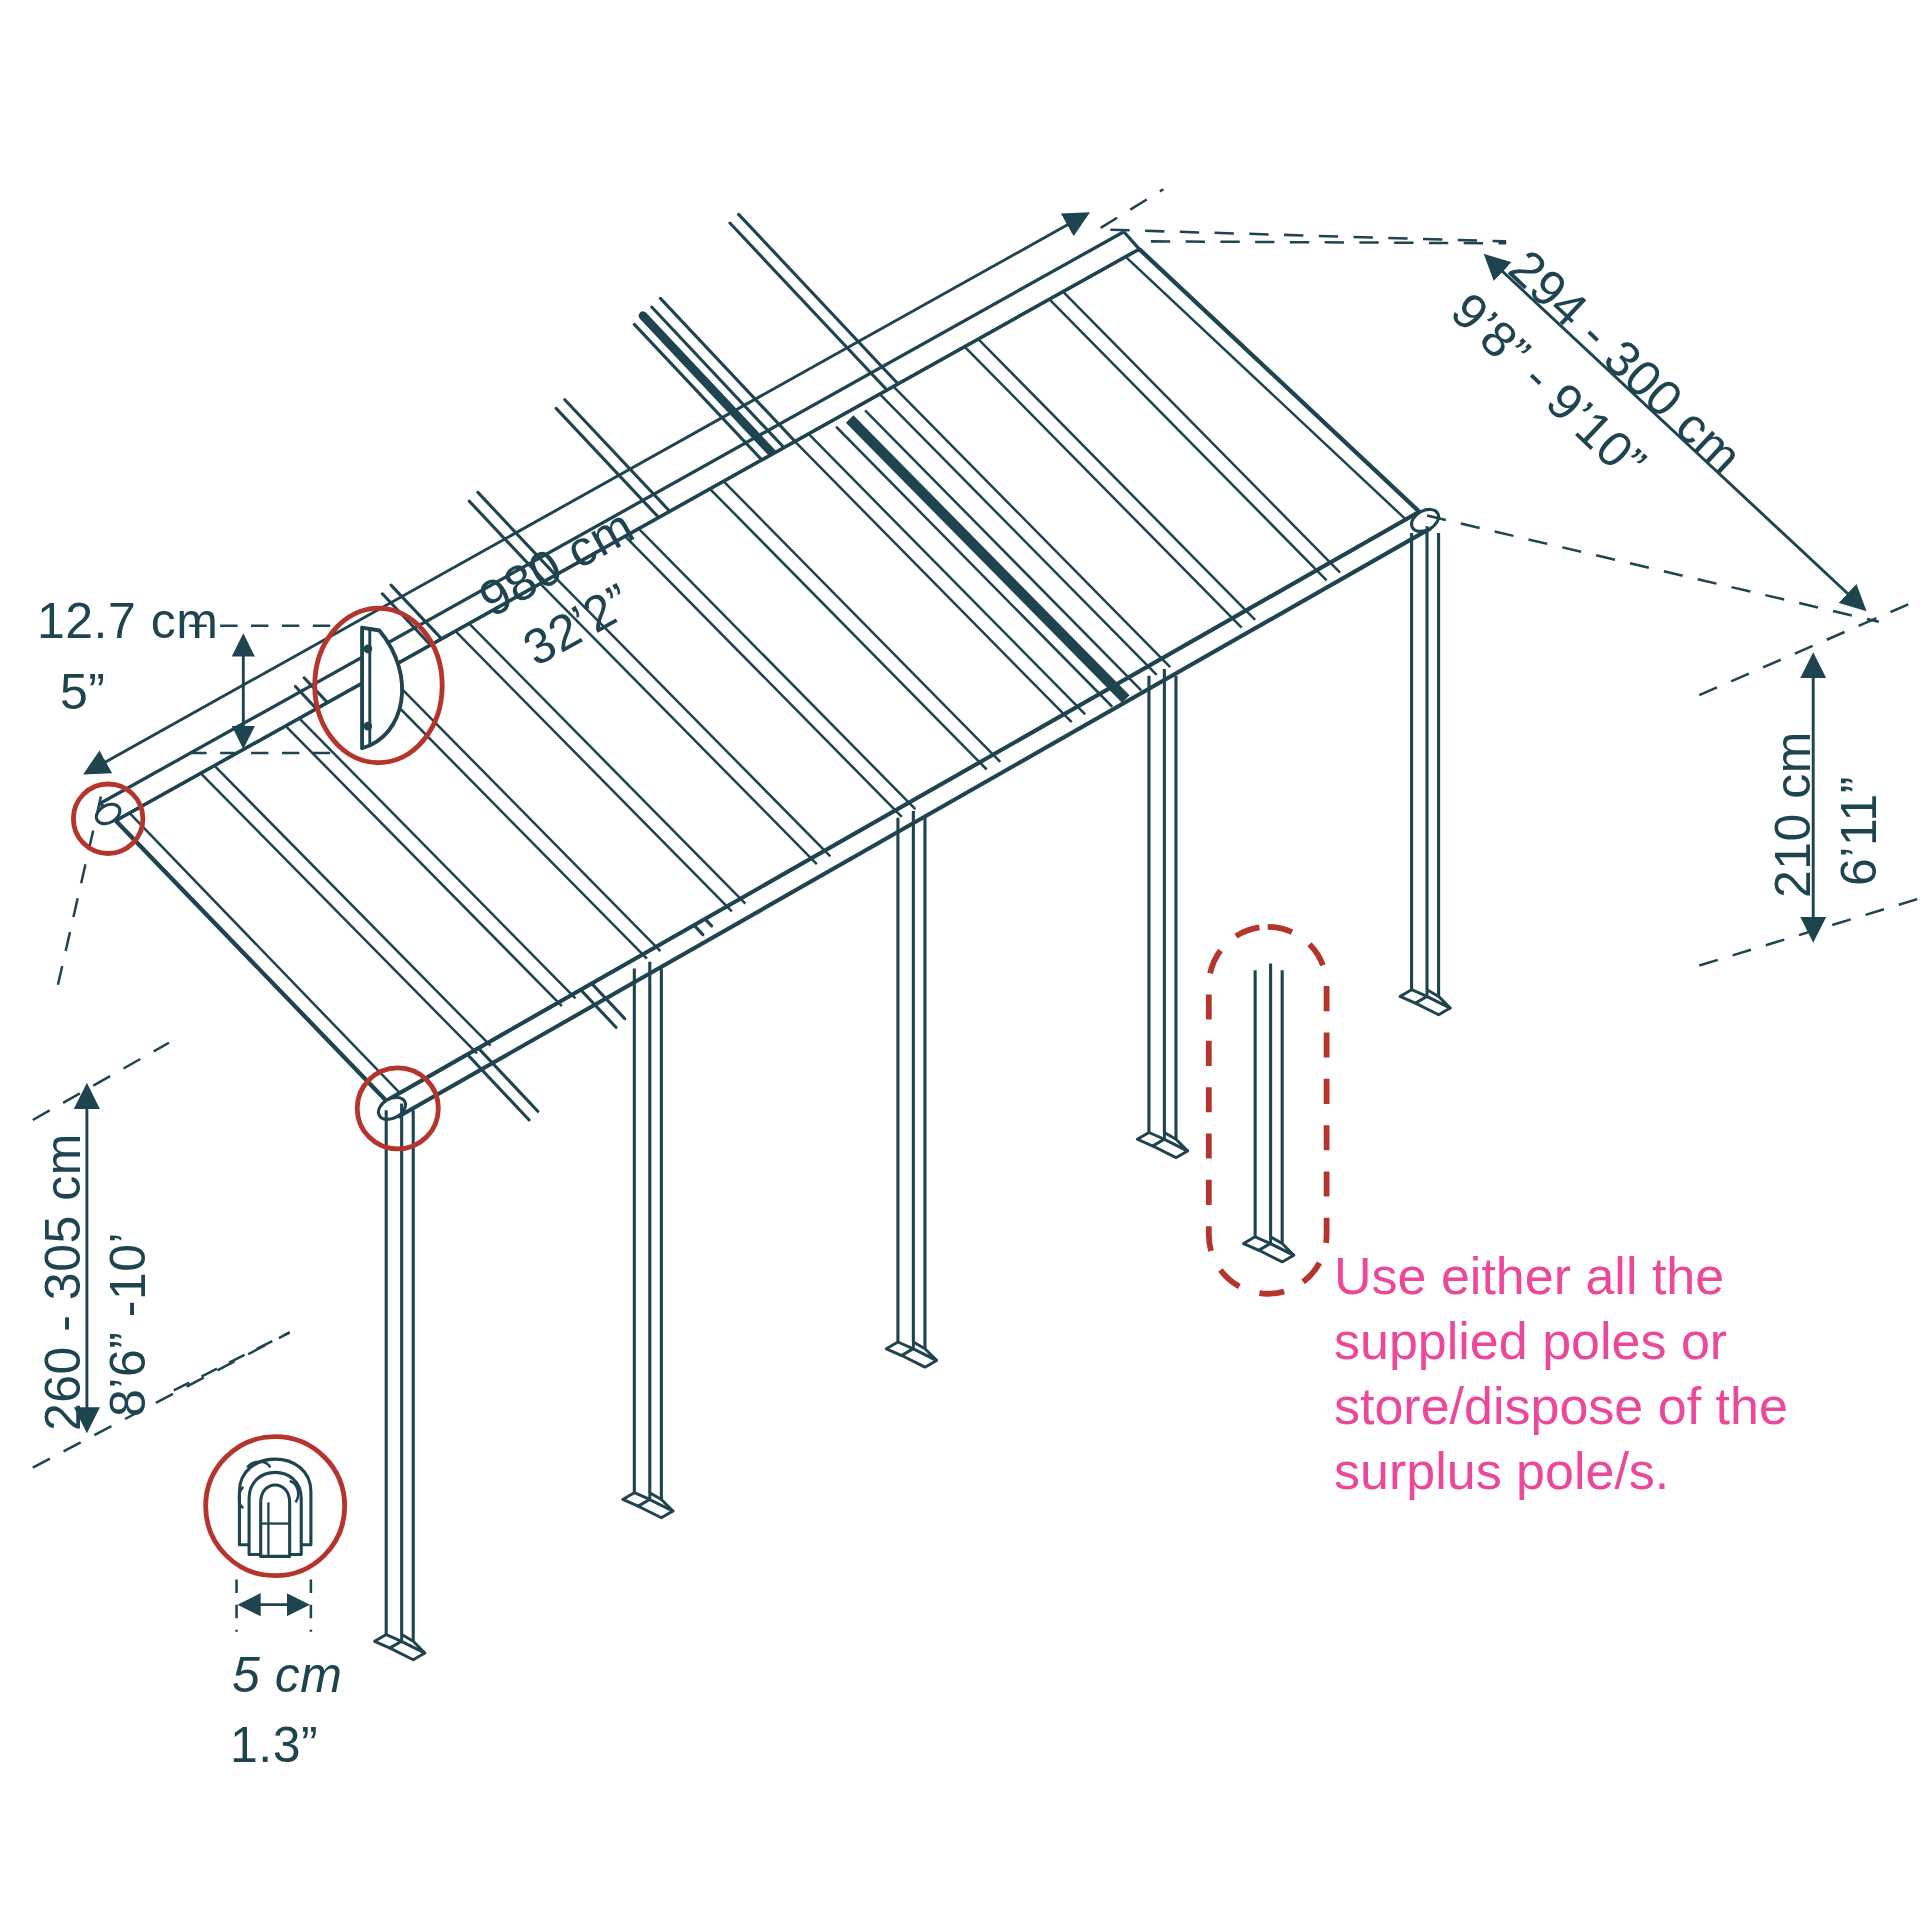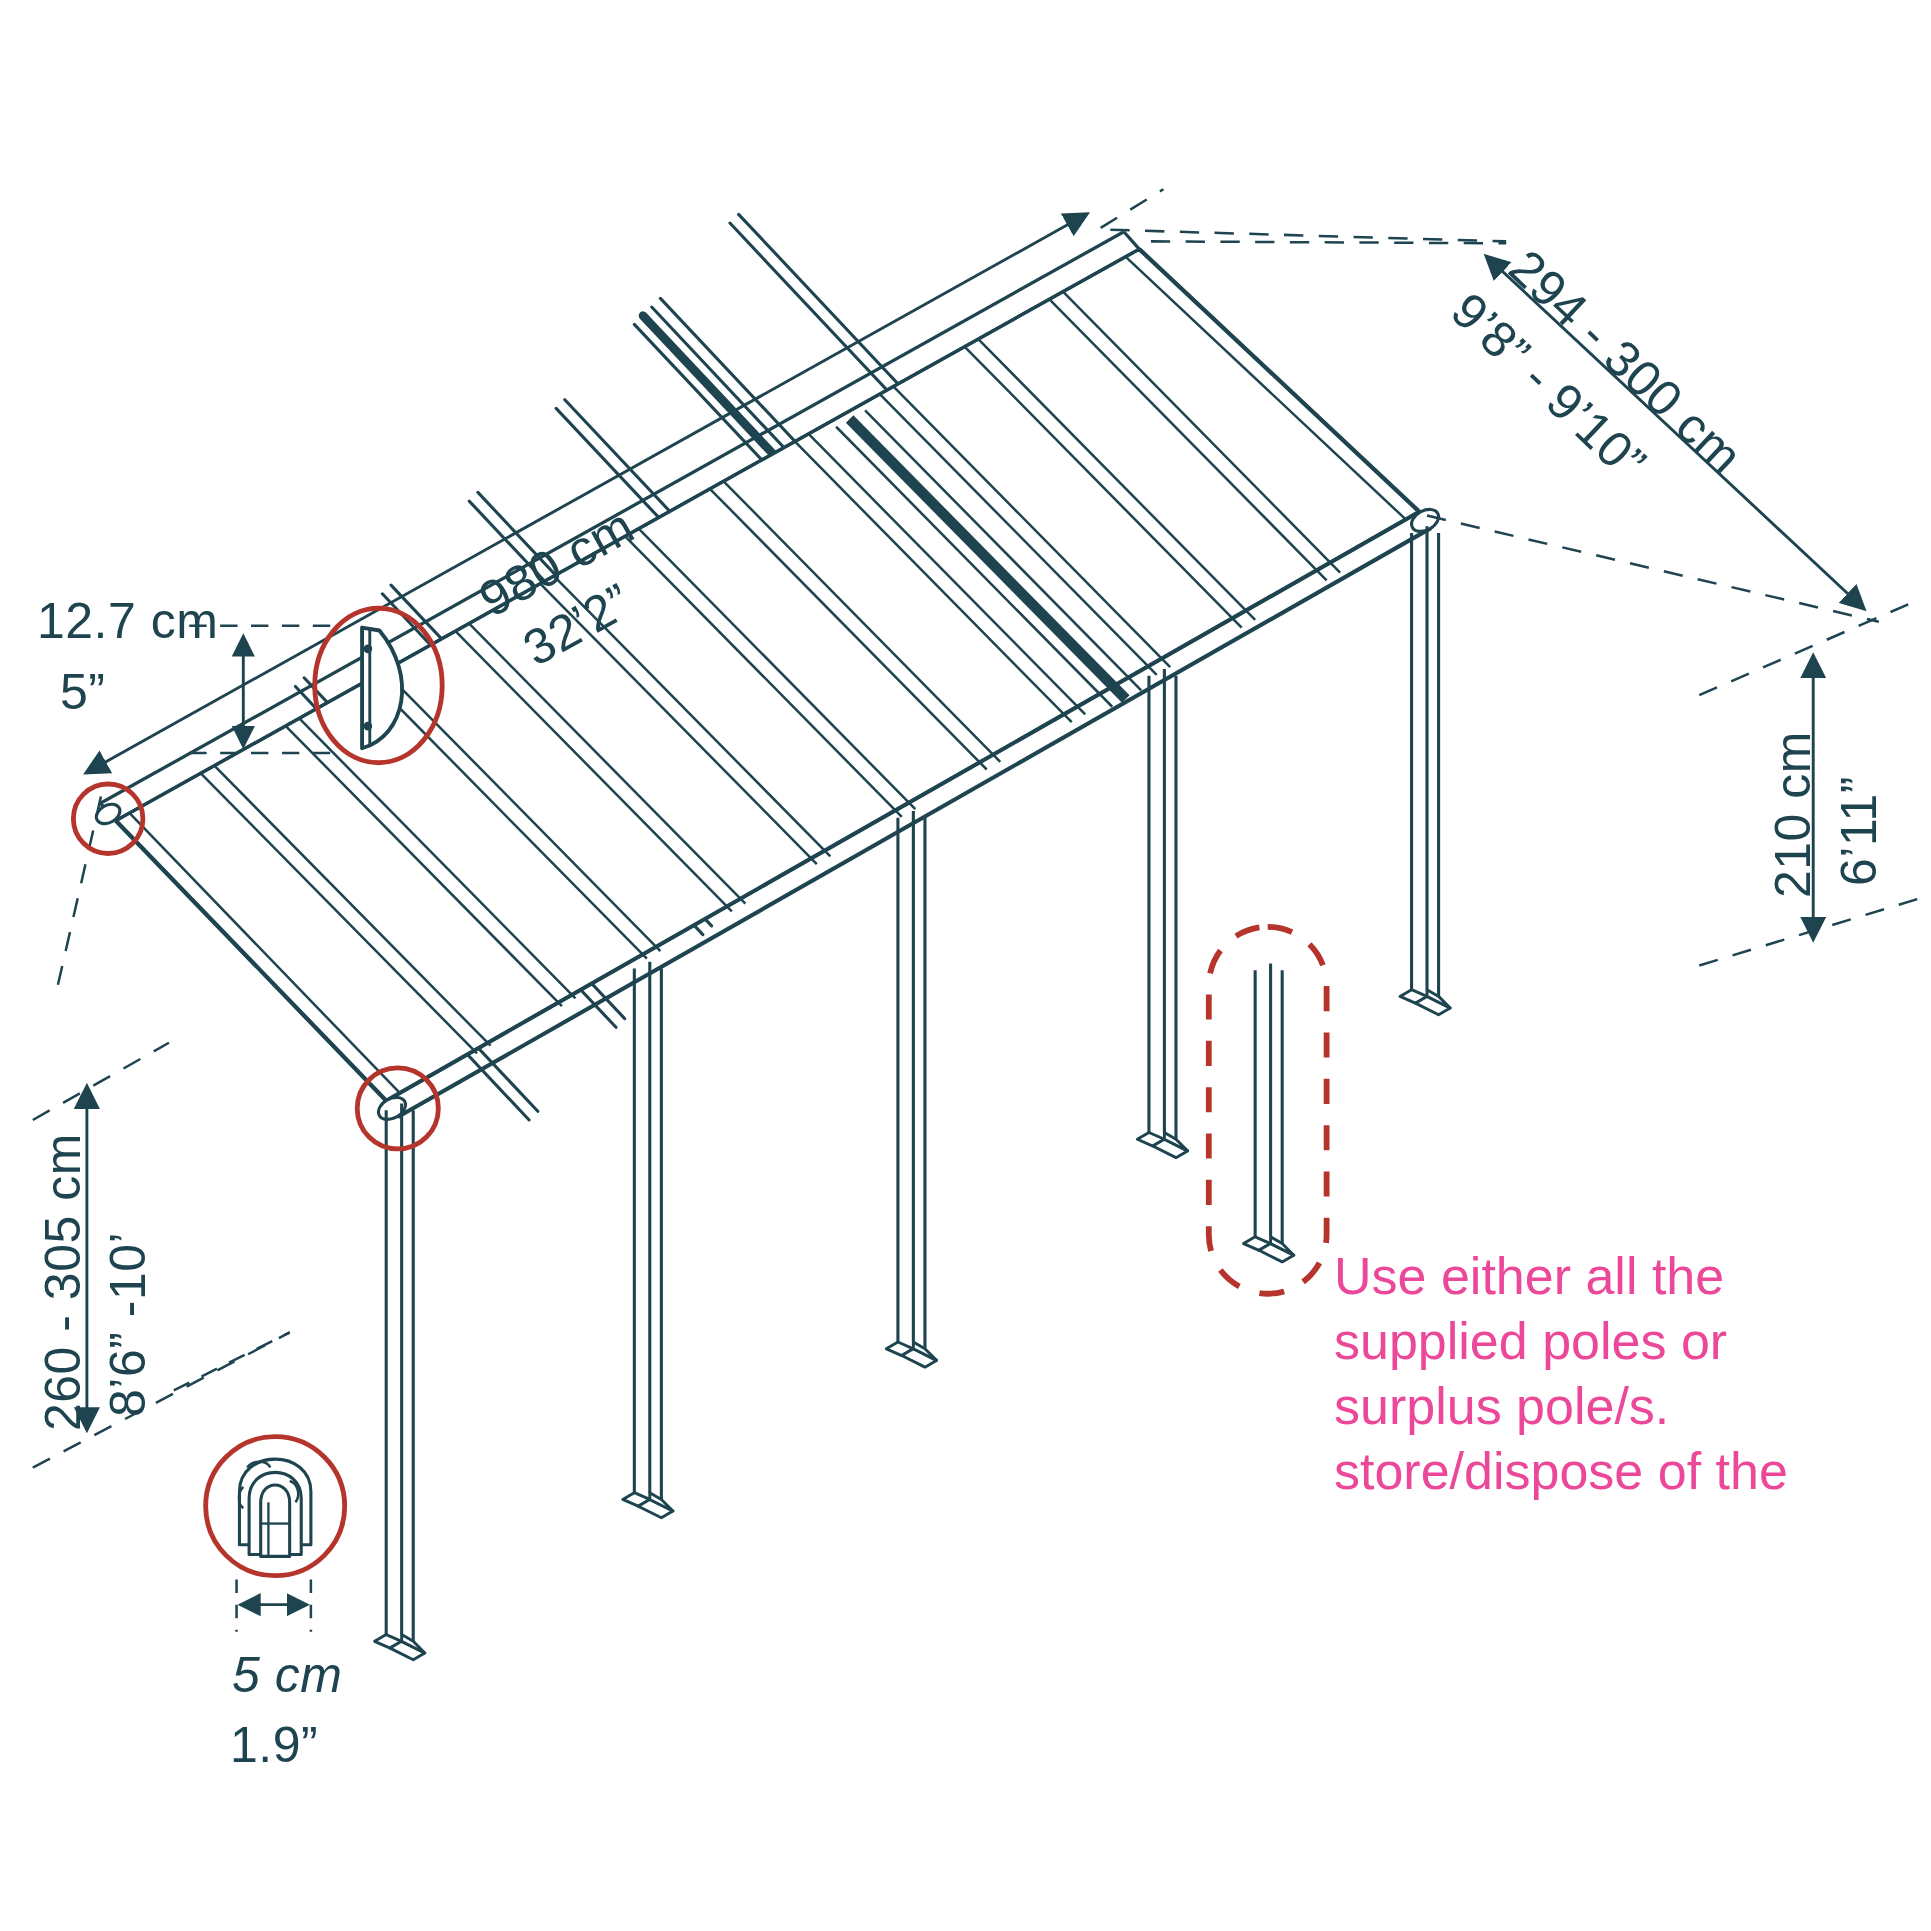--- a/index.html
+++ b/index.html
@@ -305,23 +305,23 @@
 <div class="lbl dim rt" style="left:1537px;top:239px;transform:rotate(43.5deg);">294 - 300 cm</div>
 <div class="lbl dim rt" style="left:1479px;top:282px;transform:rotate(43.5deg);">9’8” - 9’10”</div>
 
 <div class="lbl dim rt" style="left:1765px;top:898px;transform:rotate(-90deg);">210 cm</div>
 <div class="lbl dim rt" style="left:1831px;top:886px;transform:rotate(-90deg);">6’11”</div>
 
 <div class="lbl dim rt" style="left:35px;top:1431px;transform:rotate(-90deg);">260 - 305 cm</div>
 <div class="lbl dim rt" style="left:100px;top:1417px;transform:rotate(-90deg);">8’6” -10’</div>
 
 <div class="lbl dim" style="left:232px;top:1647px;font-style:italic;">5 cm</div>
-<div class="lbl dim" style="left:230px;top:1717px;">1.9”</div>
+<div class="lbl dim" style="left:230px;top:1717px;">1.3”</div>
 
 <div style="position:absolute;left:1334px;top:1244px;width:502px;">
   <div class="opt-body">Use either all the</div>
   <div class="opt-body">supplied poles or</div>
+  <div class="opt-body">store/dispose of the</div>
   <div class="opt-body">surplus pole/s.</div>
-  <div class="opt-body">store/dispose of the</div>
 </div>
 
 </div>
 
 
 </body></html>

